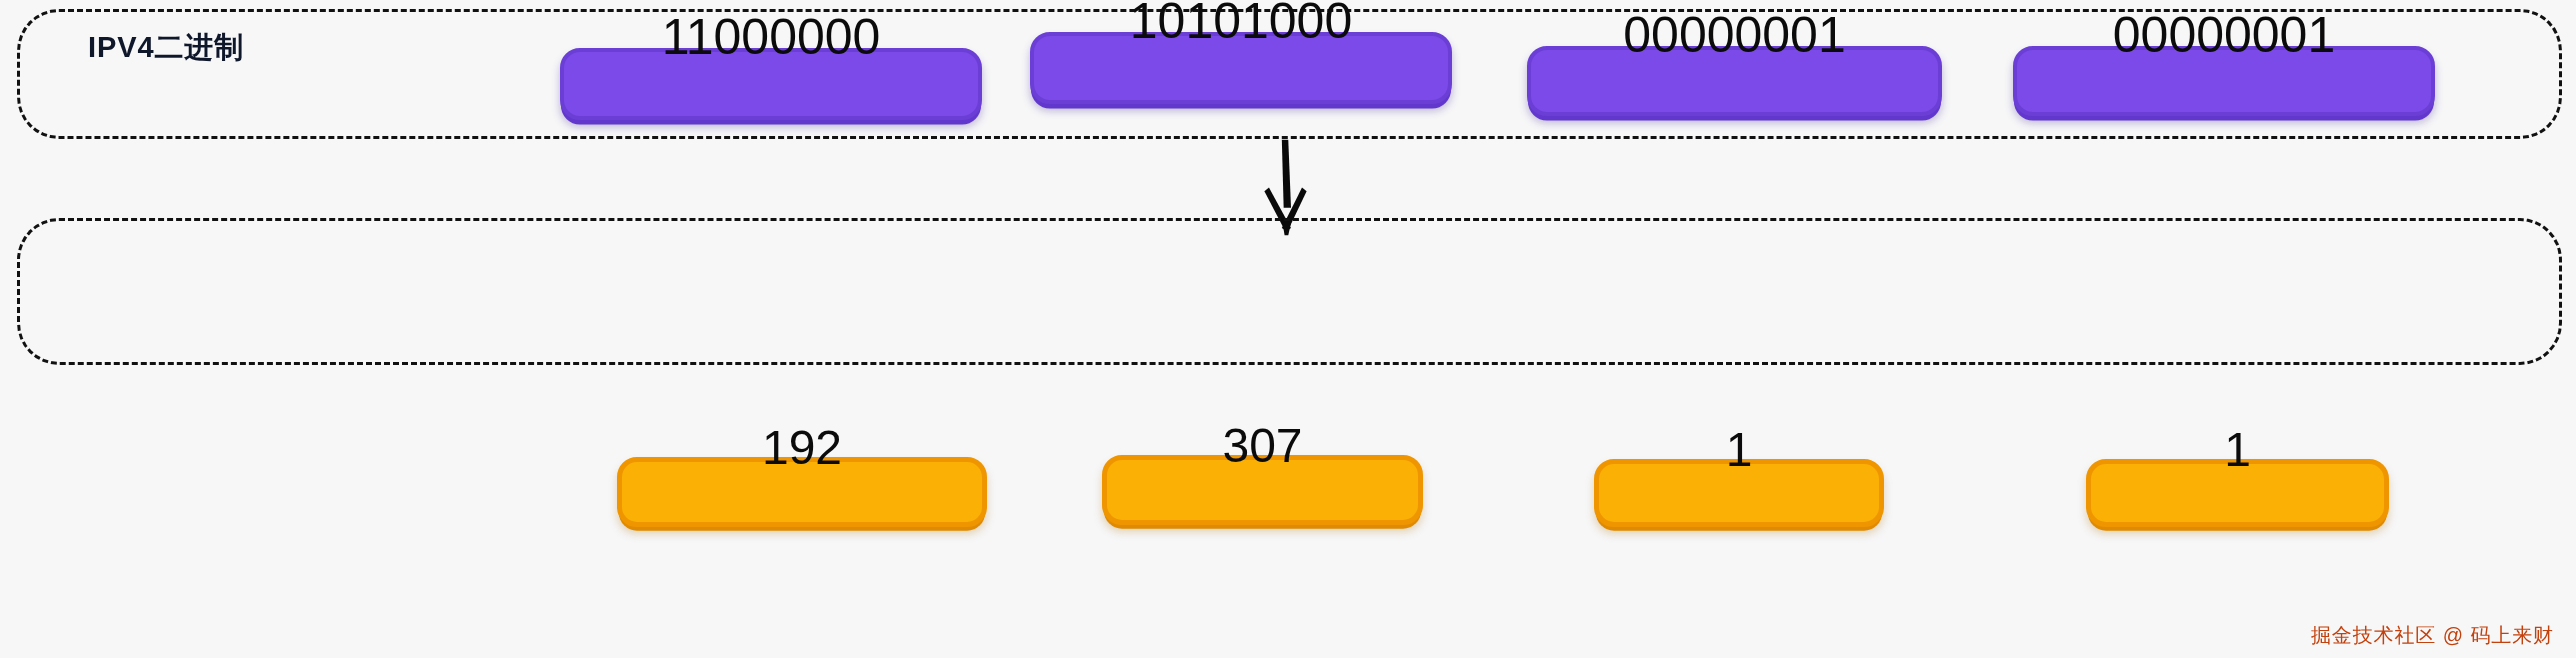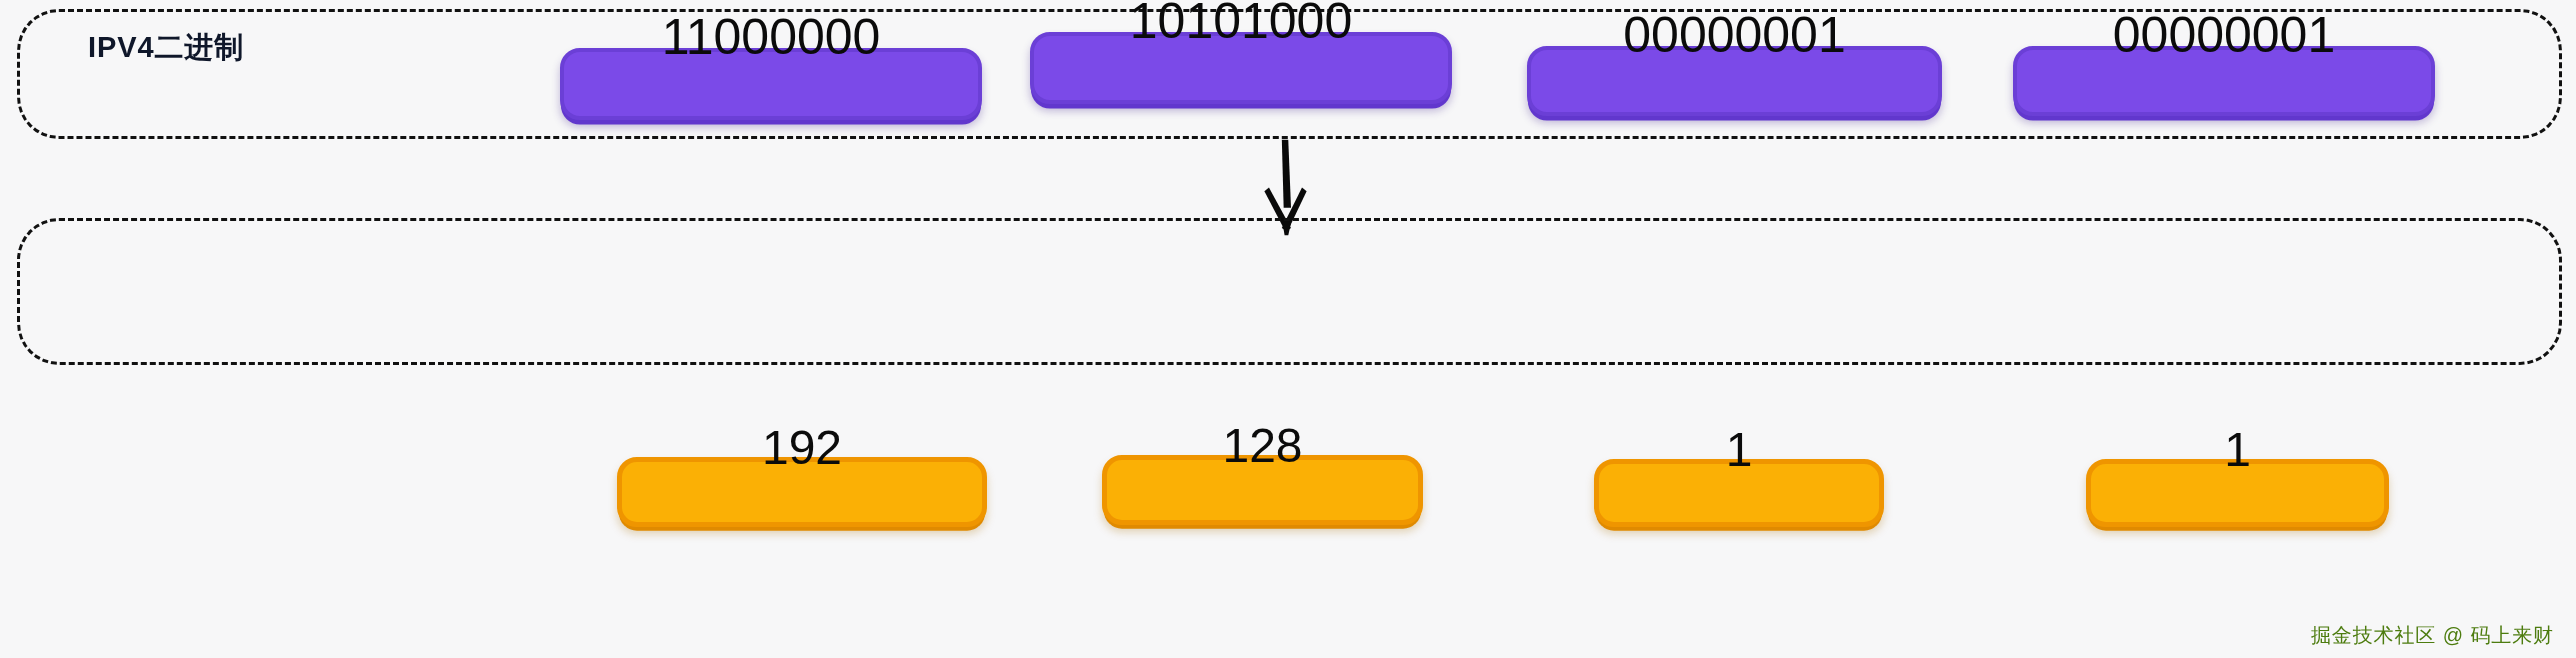--- a/index.html
+++ b/index.html
@@ -110,21 +110,21 @@
     top: 138px;
     width: 129px;
     height: 101px;
   }
 
   
   #watermark {
     position: absolute;
     right: 22px;
     bottom: 9.2px;
-    color: #4d7c0f;
+    color: #c2410c;
     font-size: 20px;
     letter-spacing: 0.9px;
     white-space: nowrap;
     font-family: "Liberation Sans", "DejaVu Sans", sans-serif;
   }
 </style>
 </head>
 <body>
 
 <div class="canvas">
@@ -167,21 +167,21 @@
   <div class="group" id="group-decimal"></div>
 
 
   <div class="cell decimal-cell" id="cell-d0">
     <div class="chip orange"></div>
     <div class="value">192</div>
   </div>
 
   <div class="cell decimal-cell" id="cell-d1">
     <div class="chip orange"></div>
-    <div class="value">128</div>
+    <div class="value">307</div>
   </div>
 
   <div class="cell decimal-cell" id="cell-d2">
     <div class="chip orange"></div>
     <div class="value">1</div>
   </div>
 
   <div class="cell decimal-cell" id="cell-d3">
     <div class="chip orange"></div>
     <div class="value">1</div>

